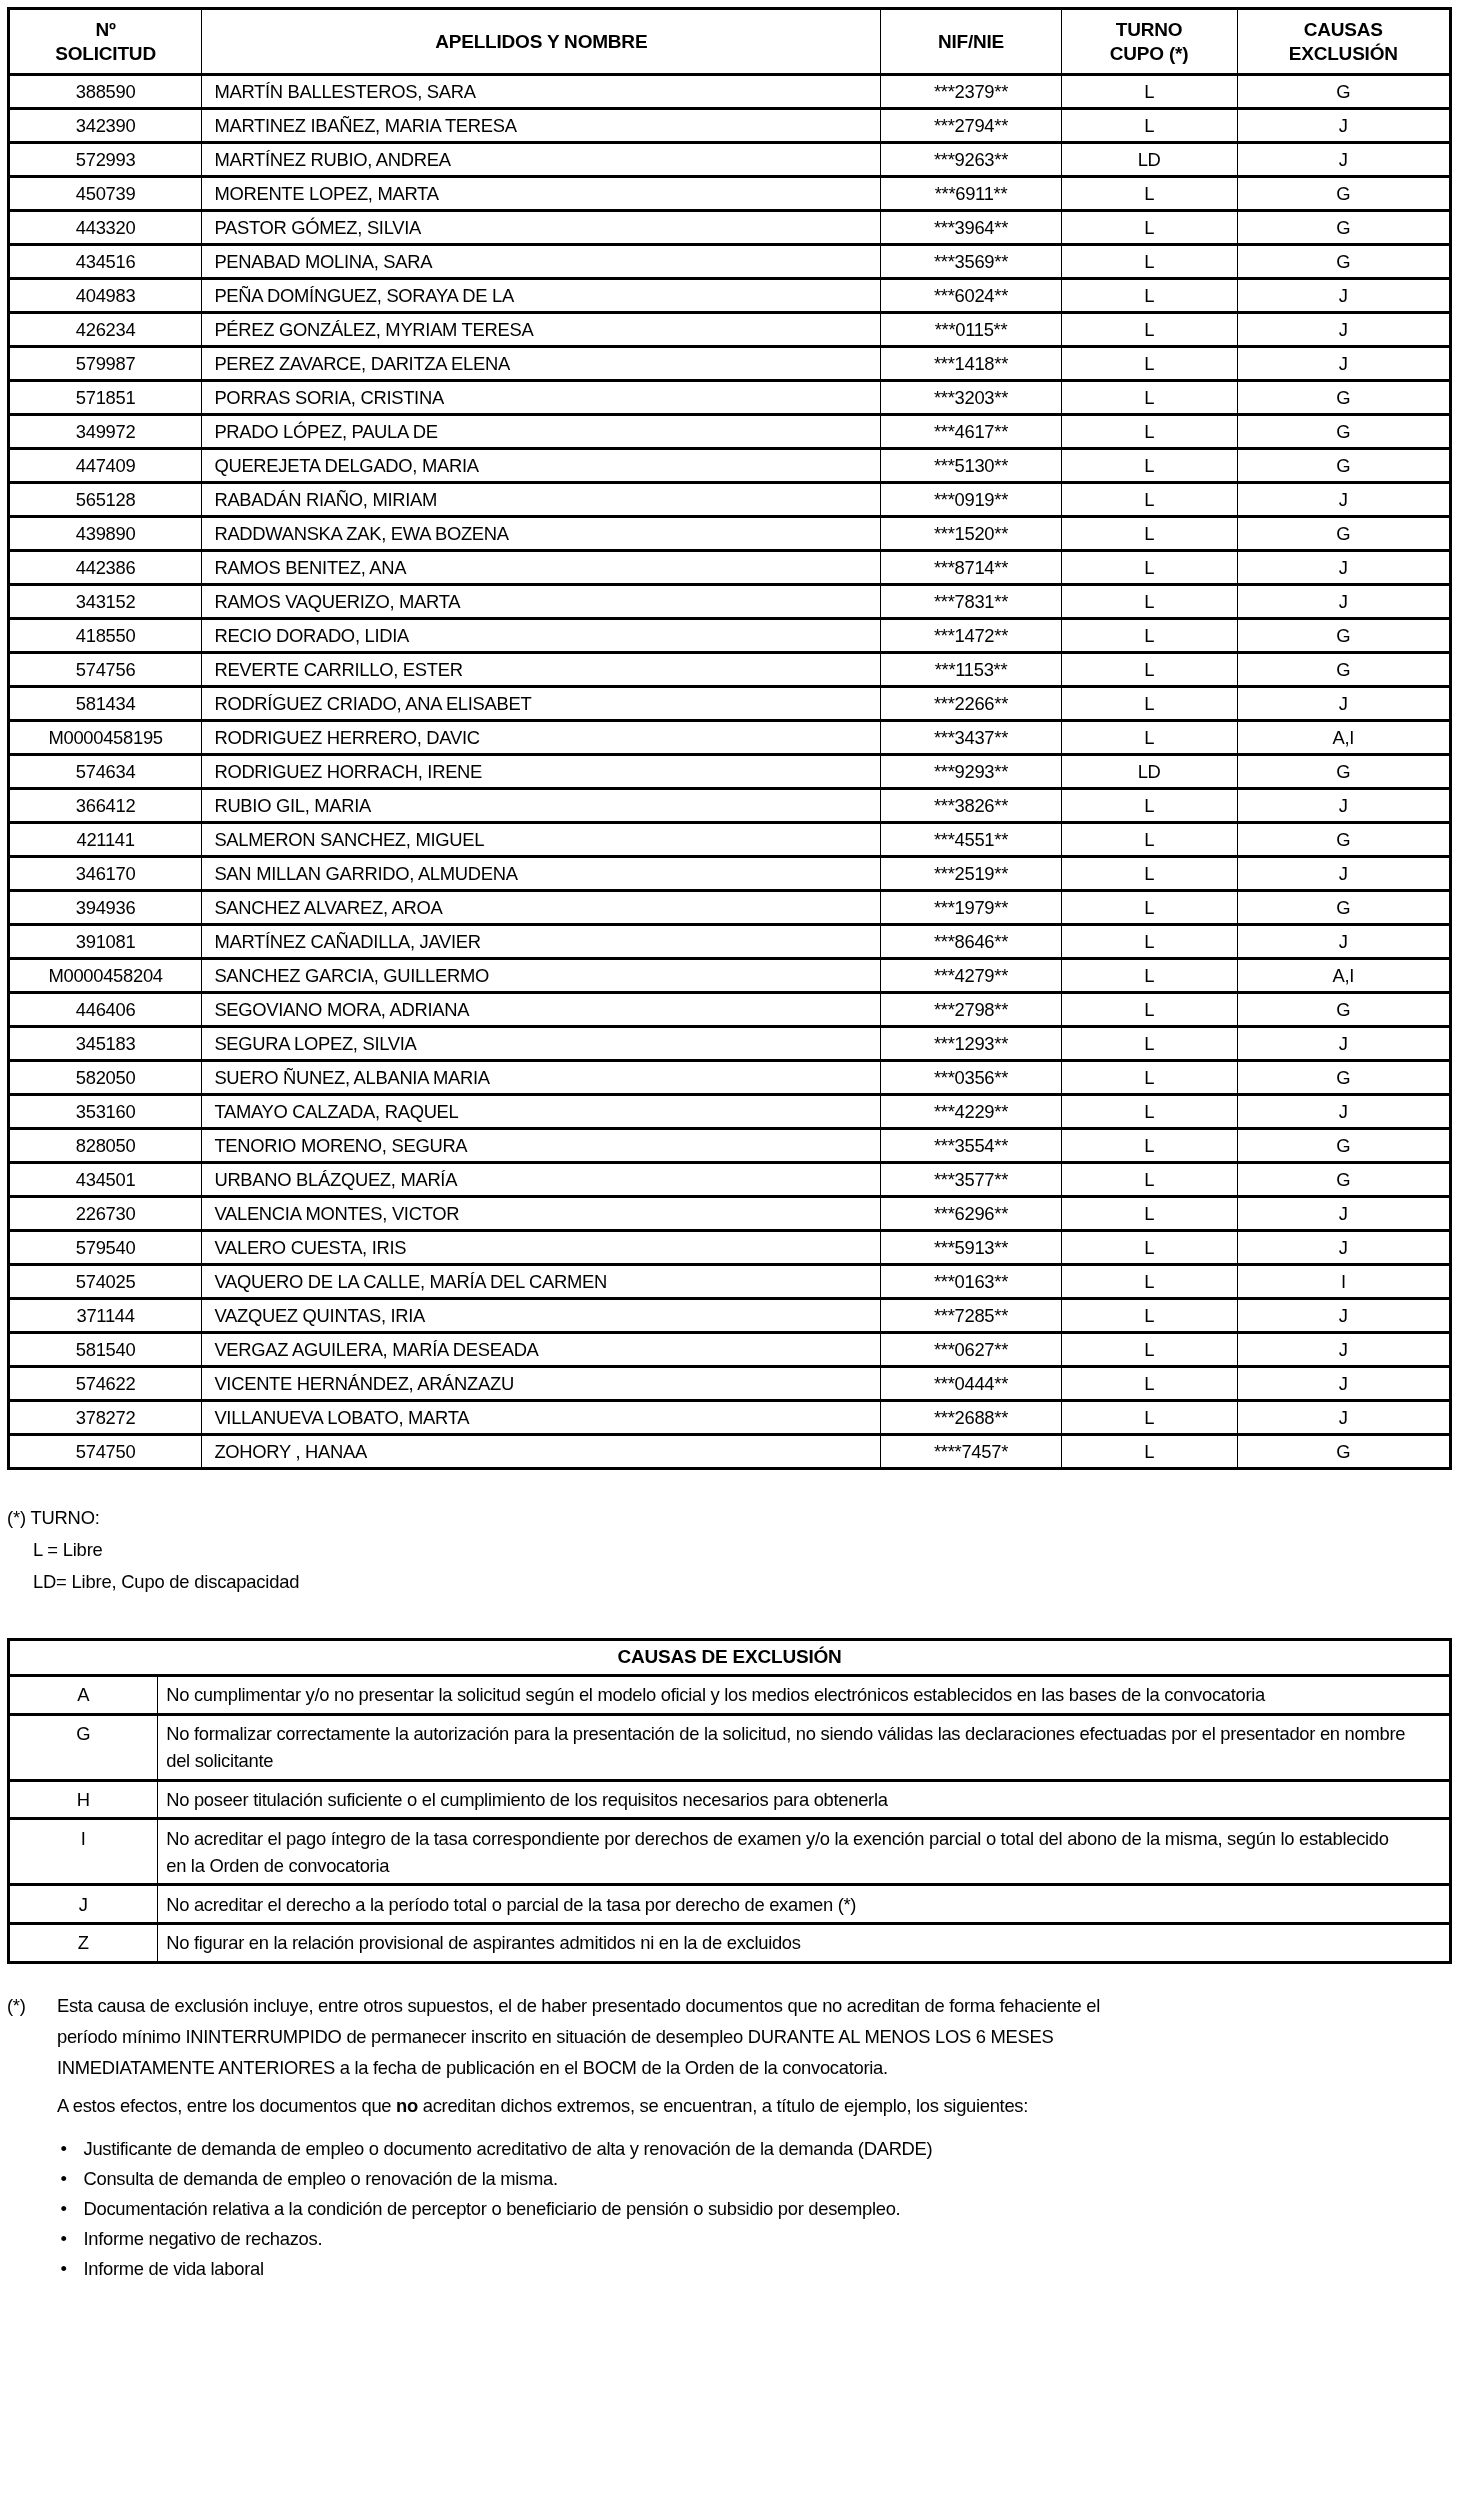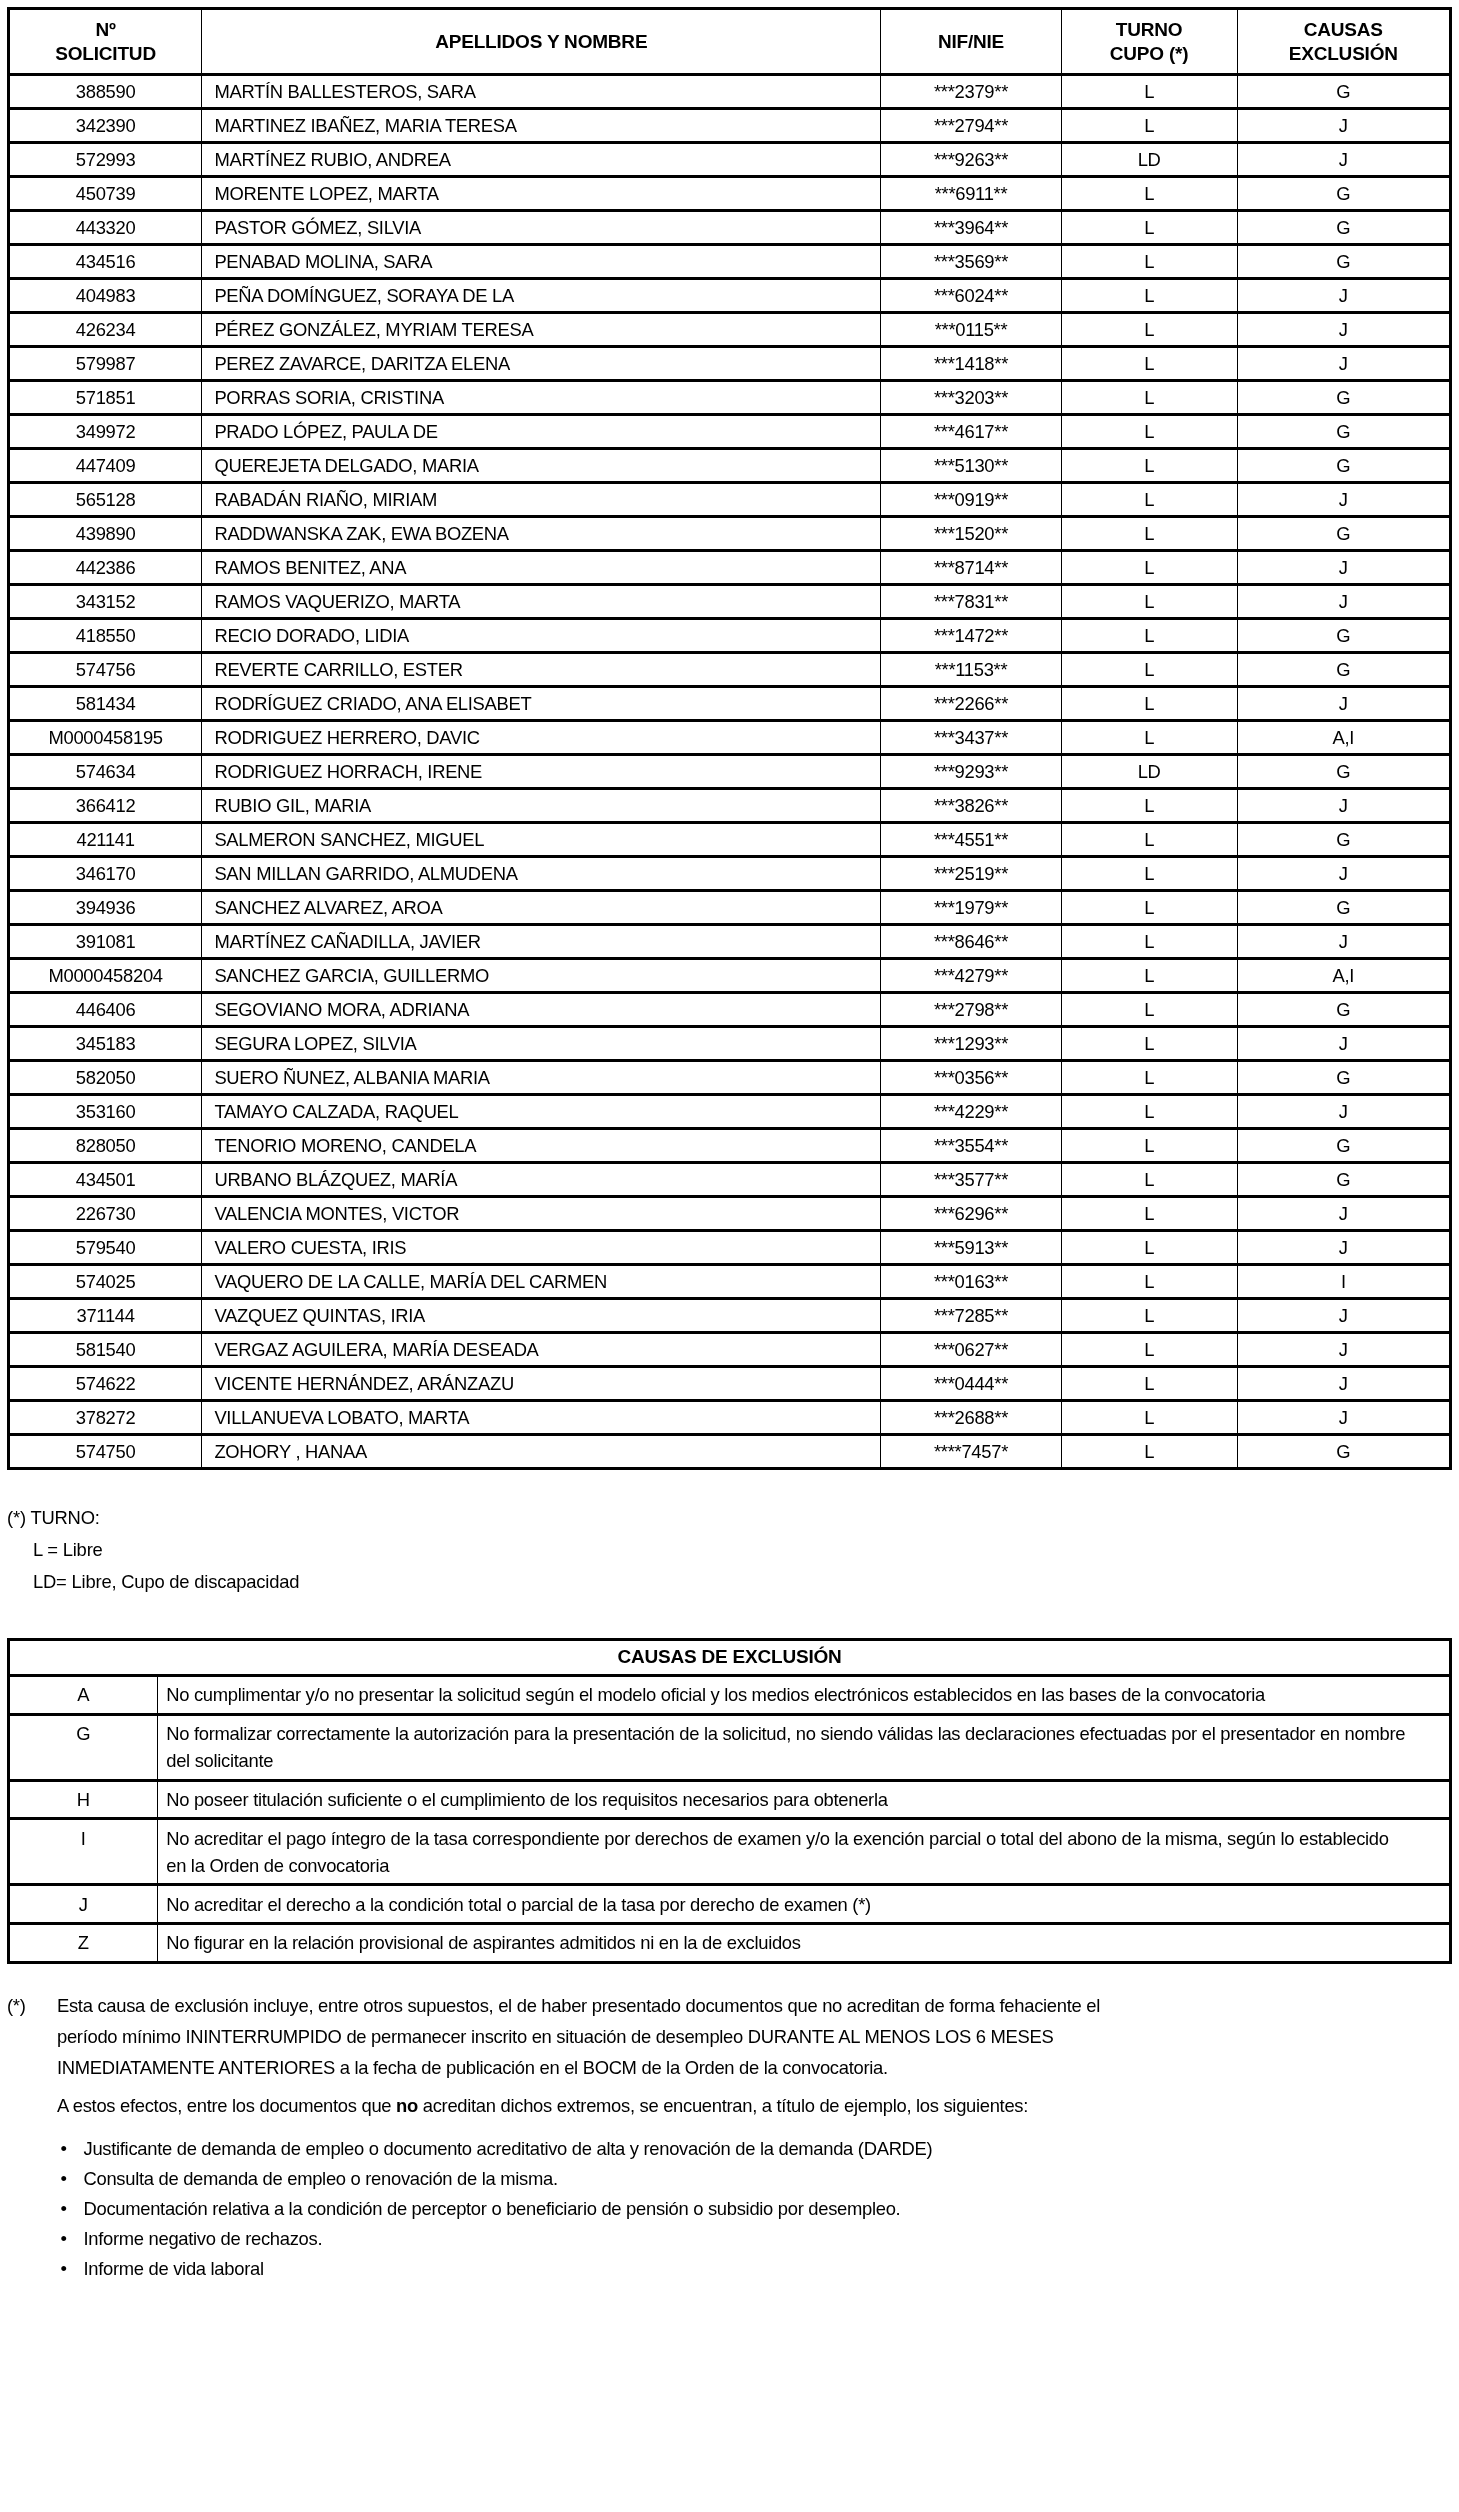--- a/index.html
+++ b/index.html
@@ -346,21 +346,21 @@
         </tr>
         <tr>
           <td class="center">353160</td>
           <td class="name">TAMAYO CALZADA, RAQUEL</td>
           <td class="center">***4229**</td>
           <td class="center">L</td>
           <td class="center">J</td>
         </tr>
         <tr>
           <td class="center">828050</td>
-          <td class="name">TENORIO MORENO, CANDELA</td>
+          <td class="name">TENORIO MORENO, SEGURA</td>
           <td class="center">***3554**</td>
           <td class="center">L</td>
           <td class="center">G</td>
         </tr>
         <tr>
           <td class="center">434501</td>
           <td class="name">URBANO BLÁZQUEZ, MARÍA</td>
           <td class="center">***3577**</td>
           <td class="center">L</td>
           <td class="center">G</td>
@@ -454,21 +454,21 @@
         <tr>
           <td class="ex-code">H</td>
           <td class="ex-text">No poseer titulación suficiente o el cumplimiento de los requisitos necesarios para obtenerla</td>
         </tr>
         <tr>
           <td class="ex-code">I</td>
           <td class="ex-text">No acreditar el pago íntegro de la tasa correspondiente por derechos de examen y/o la exención parcial o total del abono de la misma, según lo establecido en la Orden de convocatoria</td>
         </tr>
         <tr>
           <td class="ex-code">J</td>
-          <td class="ex-text">No acreditar el derecho a la condición total o parcial de la tasa por derecho de examen  (*)</td>
+          <td class="ex-text">No acreditar el derecho a la período total o parcial de la tasa por derecho de examen  (*)</td>
         </tr>
         <tr>
           <td class="ex-code">Z</td>
           <td class="ex-text">No figurar en la relación provisional de aspirantes admitidos ni en la de excluidos</td>
         </tr>
       </tbody>
   </table>
 
   <div class="footnote">
     <div class="fn-marker">(*)</div>

